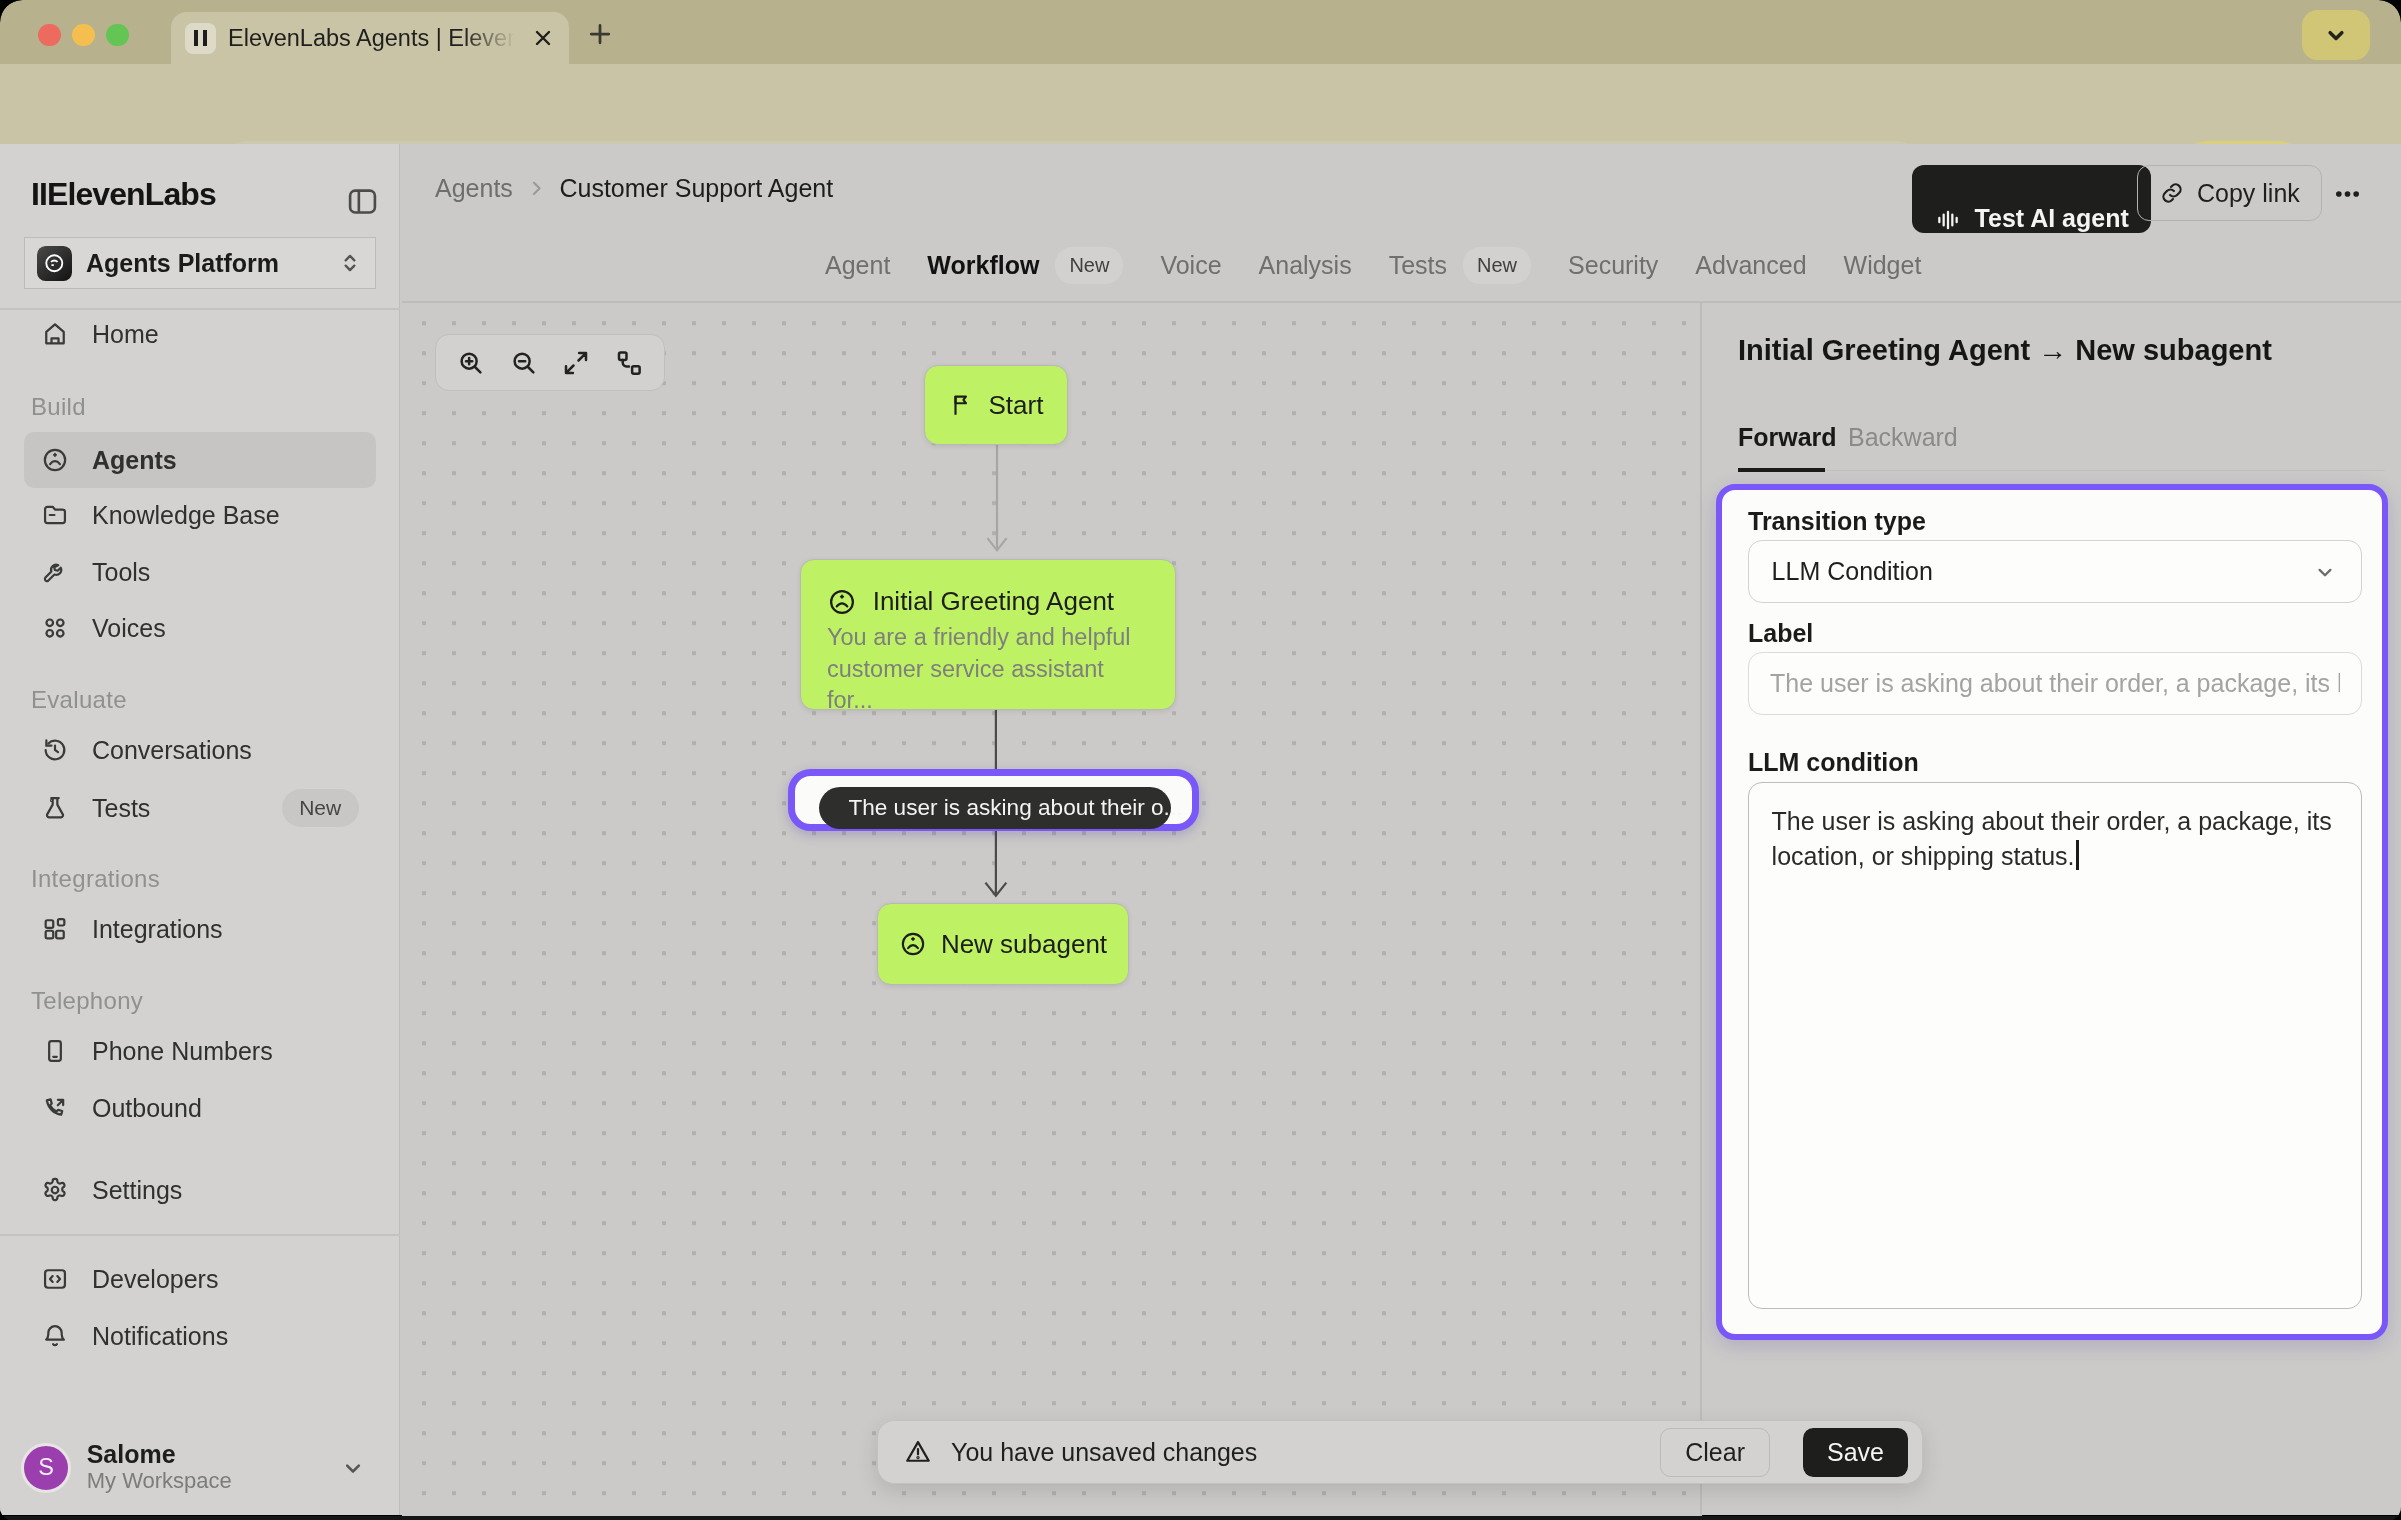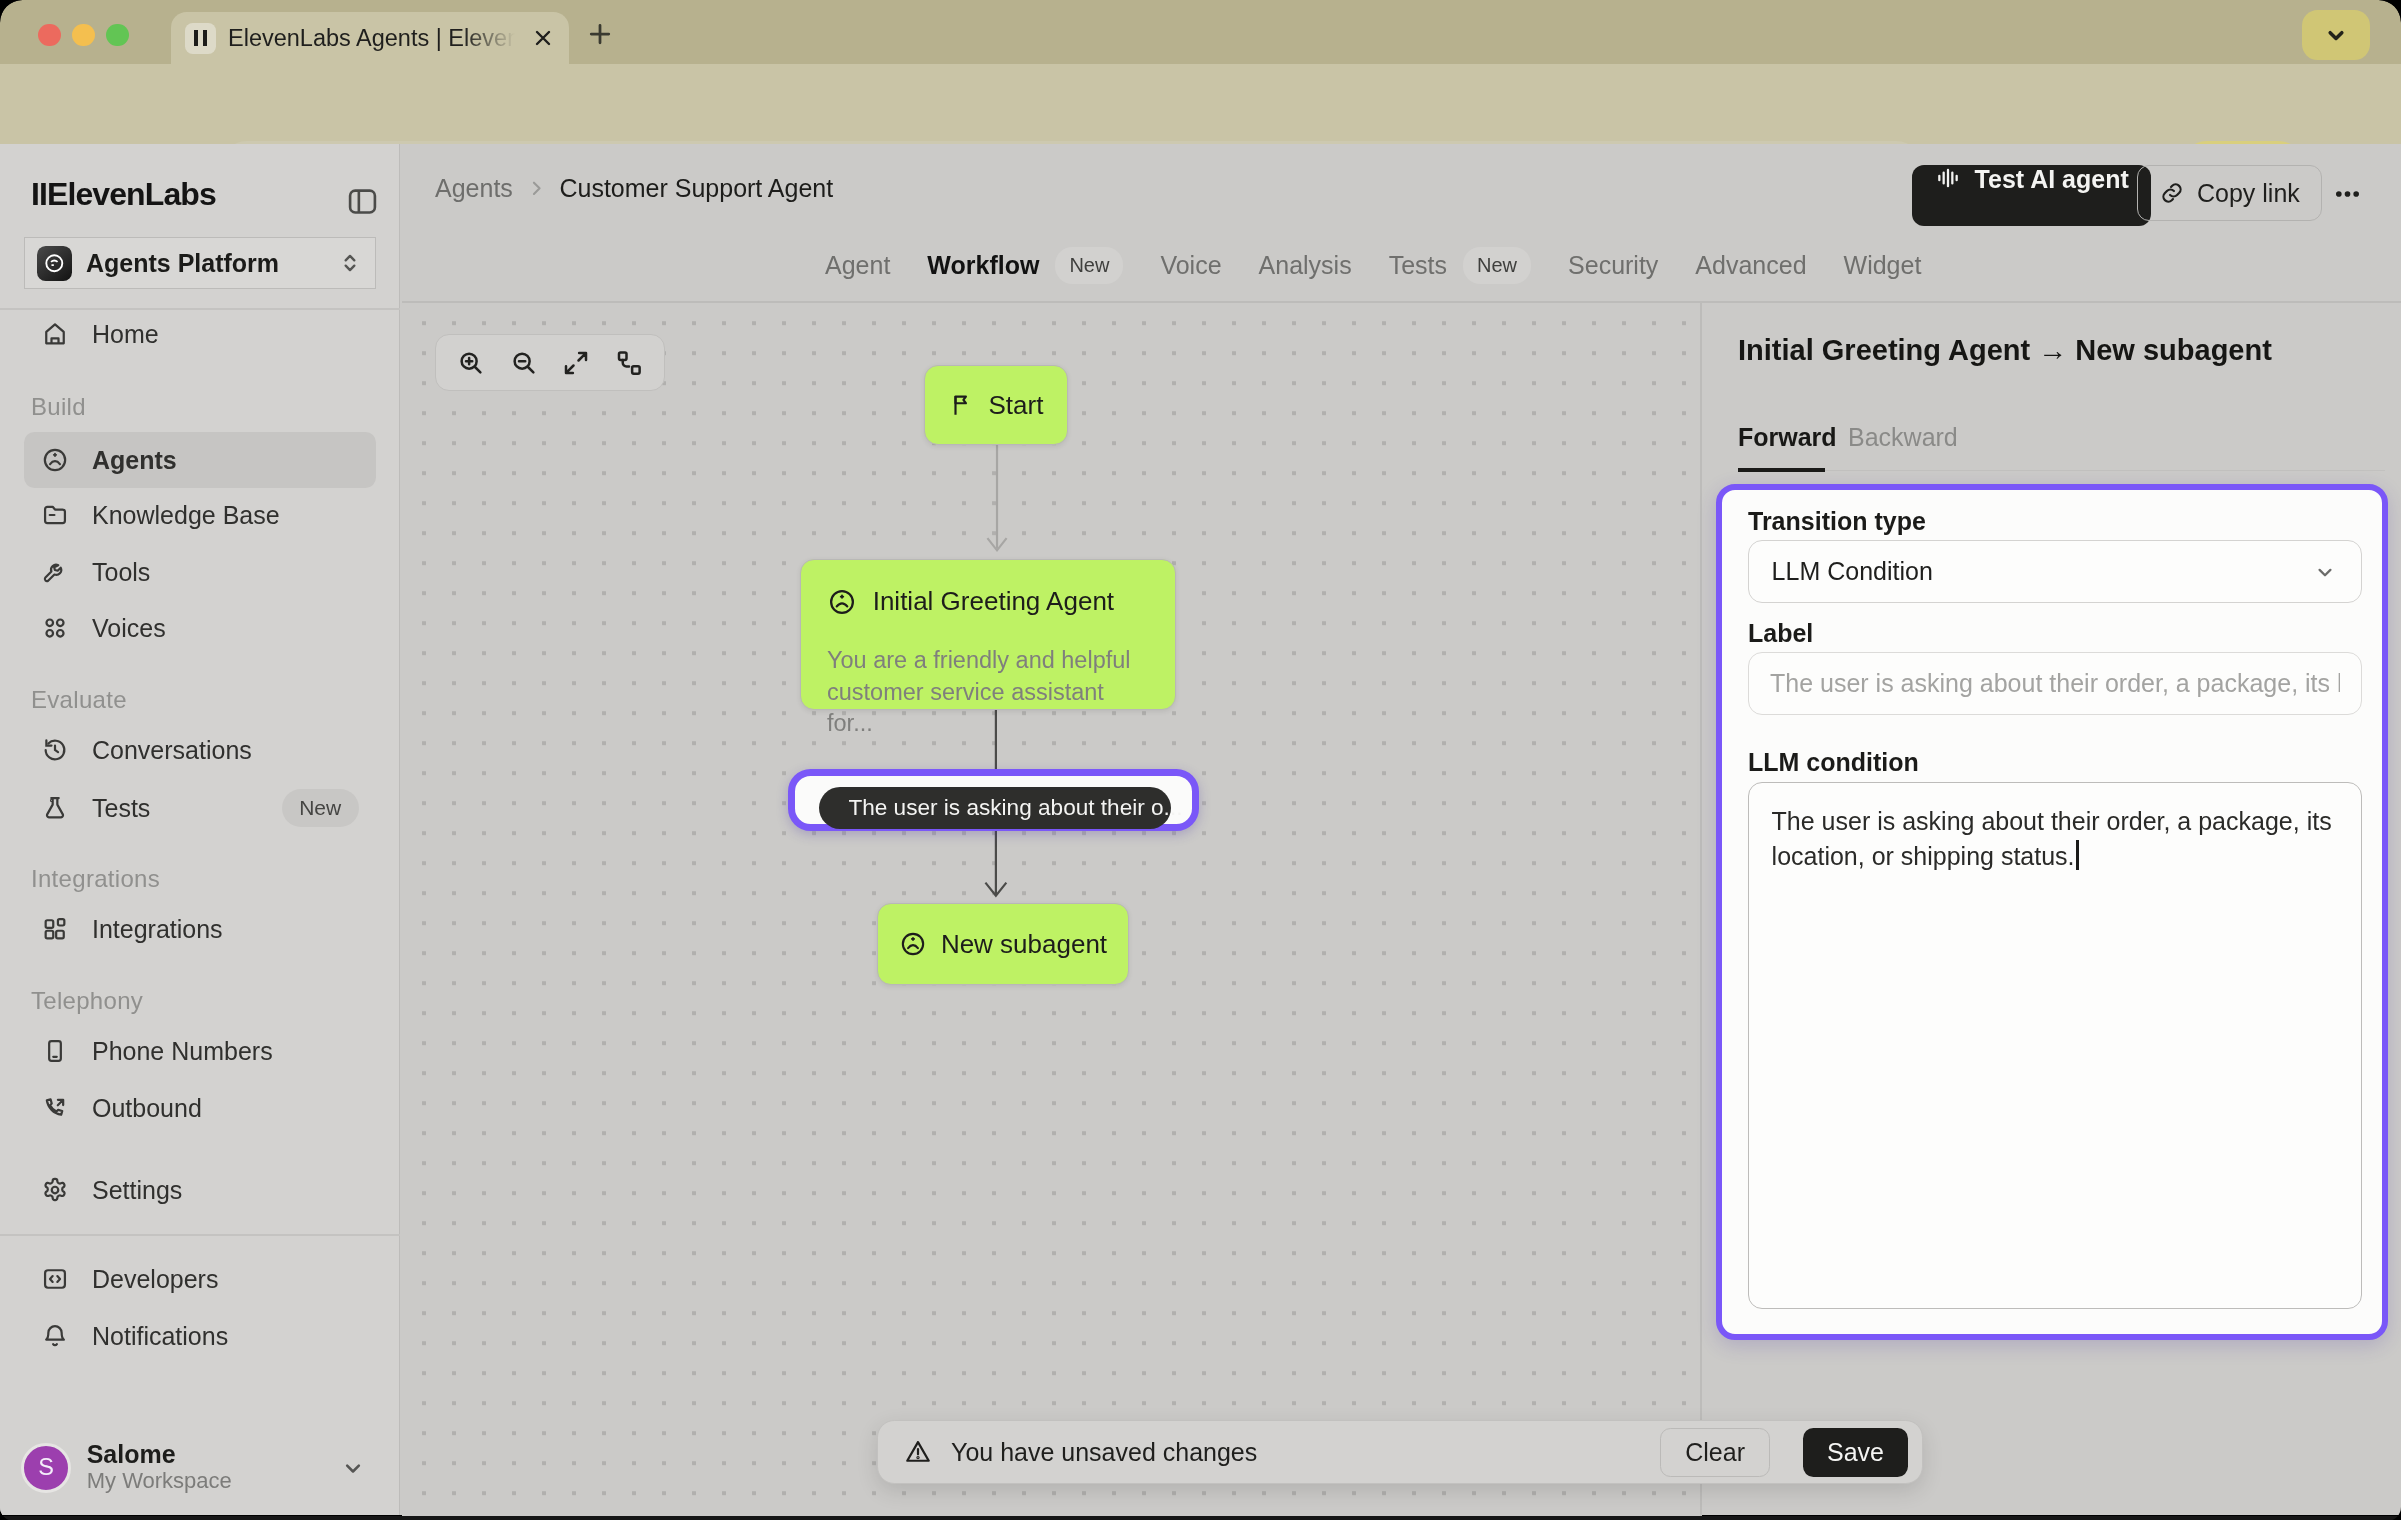--- a/index.html
+++ b/index.html
@@ -67,22 +67,22 @@
   .user-row { left:21px; top:1437px; width:358px; height:61px; display:flex; align-items:center; gap:15.7px; }
   .user-av { width:50px; height:50px; border-radius:50%; background:#9c3fae; border:3.5px solid #e6e5e3;
              display:flex; align-items:center; justify-content:center; color:#f4eefa; font-size:23.5px; }
   .user-name { font-size:25px; font-weight:700; color:#1d1d1b; line-height:1.1; }
   .user-ws { font-size:22px; color:#7c7c7a; line-height:1.2; }
 
   
   .breadcrumb { left:435px; top:174px; display:flex; align-items:center; gap:12px; font-size:25px; }
   .bc-parent { color:#6e6e6c; } .bc-current { color:#1d1d1b; }
   .hdr-divider { left:402px; top:301px; width:1999px; height:1.7px; background:#bdbcba; }
-  .btn-test { left:1912px; top:165px; height:61px; border-radius:12px; background:#1e1e1c; color:#f4f4f2;
-              display:flex; align-items:flex-start; gap:14px; padding:0 22.6px; font-size:25px; font-weight:600; }
+  .btn-test { left:1912px; top:165px; height:68px; border-radius:12px; background:#1e1e1c; color:#f4f4f2;
+              display:flex; align-items:flex-end; gap:14px; padding:0 22.6px; font-size:25px; font-weight:600; }
   .btn-copy { left:2137px; top:165px; height:56px; border-radius:12px; border:1.7px solid #b3b2b0; color:#1f1f1d;
               display:flex; align-items:center; gap:12px; padding:0 21px; font-size:25px; font-weight:500; }
   .hdr-more { left:2330px; top:181px; color:#1f1f1d; }
   .navtabs { left:825px; top:247px; display:flex; align-items:center; gap:37px; font-size:25px; color:#6f6f6d; }
   .navtabs .active { color:#111; font-weight:700; }
   .nav-badge { background:#d2d1cf; border-radius:17.4px; height:37px; padding:0 14px; display:flex;
                align-items:center; font-size:20px; color:#3f3f3d; margin-left:-21px; }
 
   
   .canvas { left:402px; top:303px; width:1298px; height:1213px; background:#cbcac8;
@@ -91,21 +91,21 @@
   .panel-vdiv { left:1700px; top:303px; width:1.7px; height:1213px; background:#bdbcba; }
   .cv-toolbar { left:435px; top:334px; width:230px; height:57px; background:#d2d1cf; border:1.7px solid #c0bfbd;
                 border-radius:14px; display:flex; align-items:center; justify-content:space-around; padding:0 8.7px;
                 color:#222220; }
   .node { background:#bef264; border:1.7px solid #b9b8b6; border-radius:14px;
           box-shadow:0 1.7px 5.2px rgba(0,0,0,.08); }
   .node-start { left:924px; top:365px; width:144px; height:80px; display:flex; align-items:center;
                 justify-content:center; gap:14px; font-size:26px; font-weight:500; color:#1d1d1b; }
   .node-agent { left:800px; top:559px; width:376px; height:151px; padding:26px 26px; }
   .na-title { display:flex; align-items:center; gap:15.7px; font-size:26px; font-weight:500; color:#1d1d1b; }
-  .na-sub { margin-top:28px; font-size:23.5px; line-height:1.35; color:#7f7f7d; }
+  .na-sub { margin-top:5px; font-size:23.5px; line-height:1.35; color:#7f7f7d; }
   .node-sub { left:877px; top:903px; width:252px; height:82px; display:flex; align-items:center;
               justify-content:center; gap:14px; font-size:26px; font-weight:500; color:#1d1d1b; }
   .edge-wrap { left:788px; top:769px; width:411px; height:62px; background:#fbfbfa; border:7px solid #7a57f8;
                border-radius:22.6px; box-shadow:0 3.5px 12px rgba(60,40,160,.25); }
   .edge-pill { position:absolute; left:24px; top:11.3px; width:352px; height:42px; background:#2e2e2c;
                border-radius:21px; display:flex; align-items:center; gap:12px; padding:0 17.4px;
                color:#f4f4f2; font-size:22.6px; white-space:nowrap; }
 
   
   .panel-title { left:1738px; top:334px; width:644px; font-size:29px; font-weight:650; color:#161614; }

